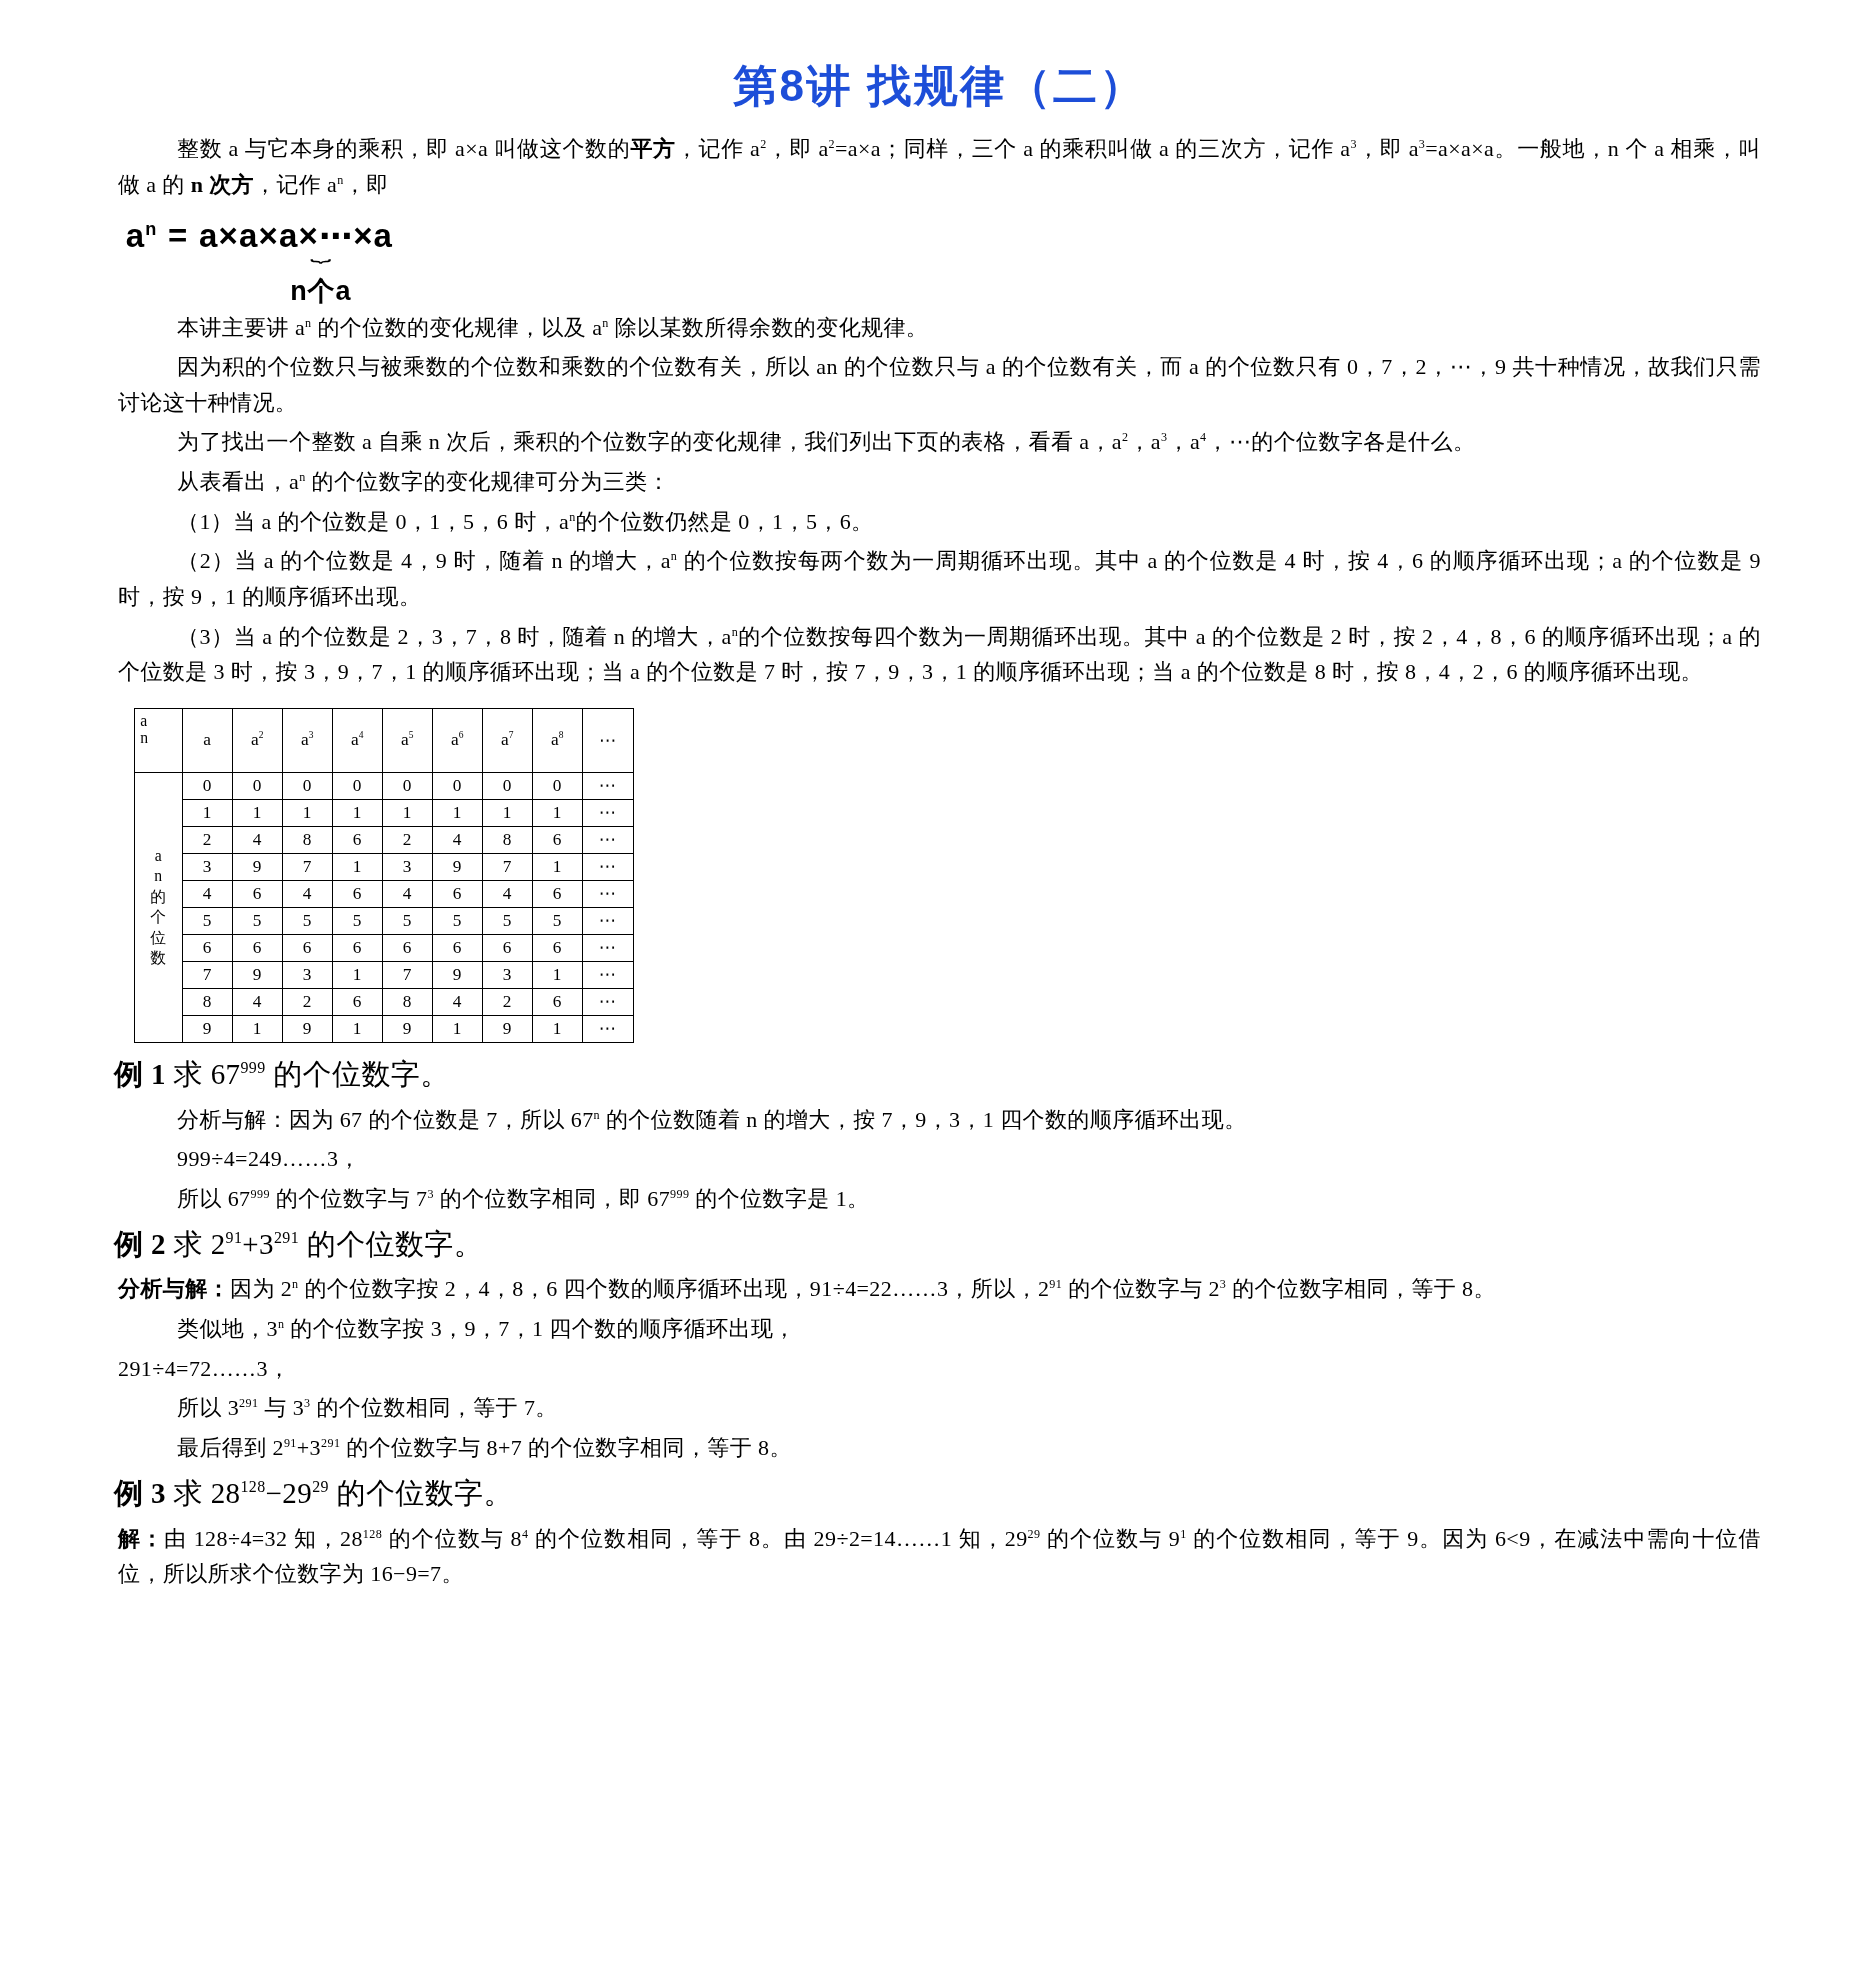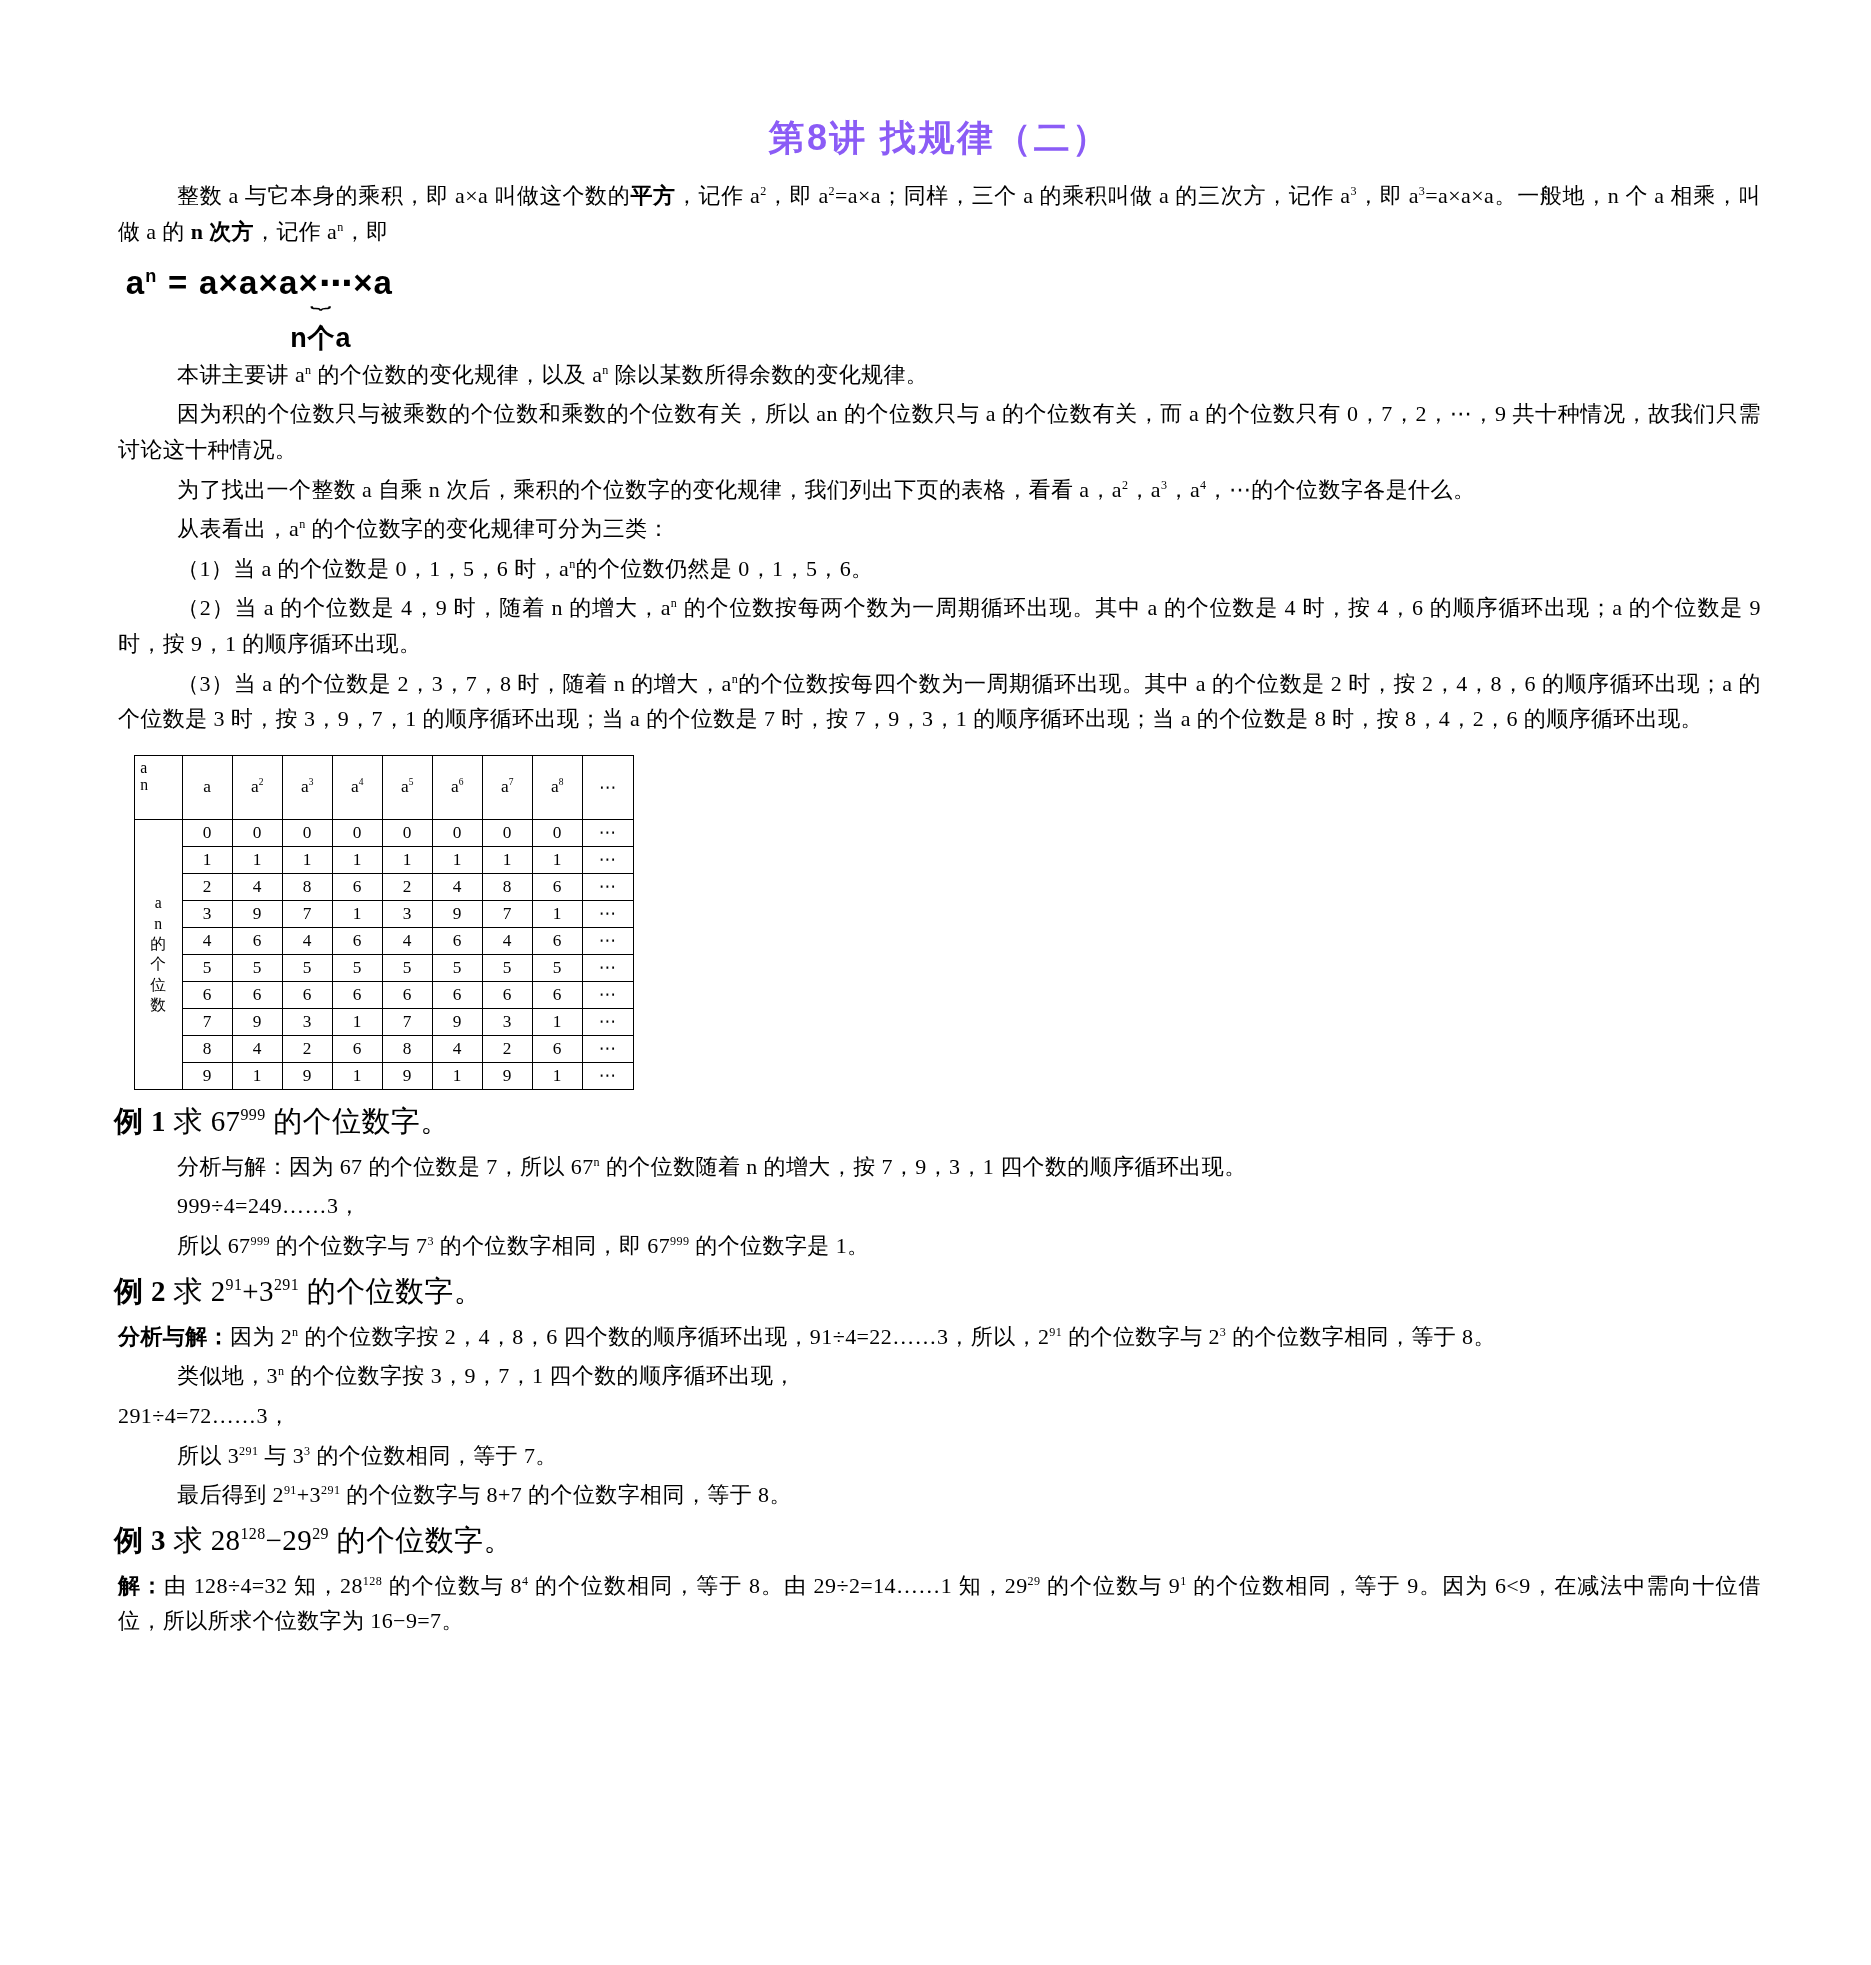--- a/index.html
+++ b/index.html
@@ -22,26 +22,26 @@
   }
   .content {
     position: absolute;
     left: 114px;
     top: 0;
     width: 1651px;
   }
 
   
   .doc-title {
-    color: #8b5cf6;
+    color: #1d4ed8;
     font-weight: bold;
-    font-size: 36px;
+    font-size: 44px;
     letter-spacing: 2.4px;
     text-align: center;
-    margin-top: 118px;
+    margin-top: 62px;
     margin-bottom: 0;
     line-height: 1.1;
     font-family: "Liberation Sans", "DejaVu Sans", sans-serif;
   }
 
   
   .para {
     font-size: 22px;
     line-height: 1.62;
     text-align: justify;

